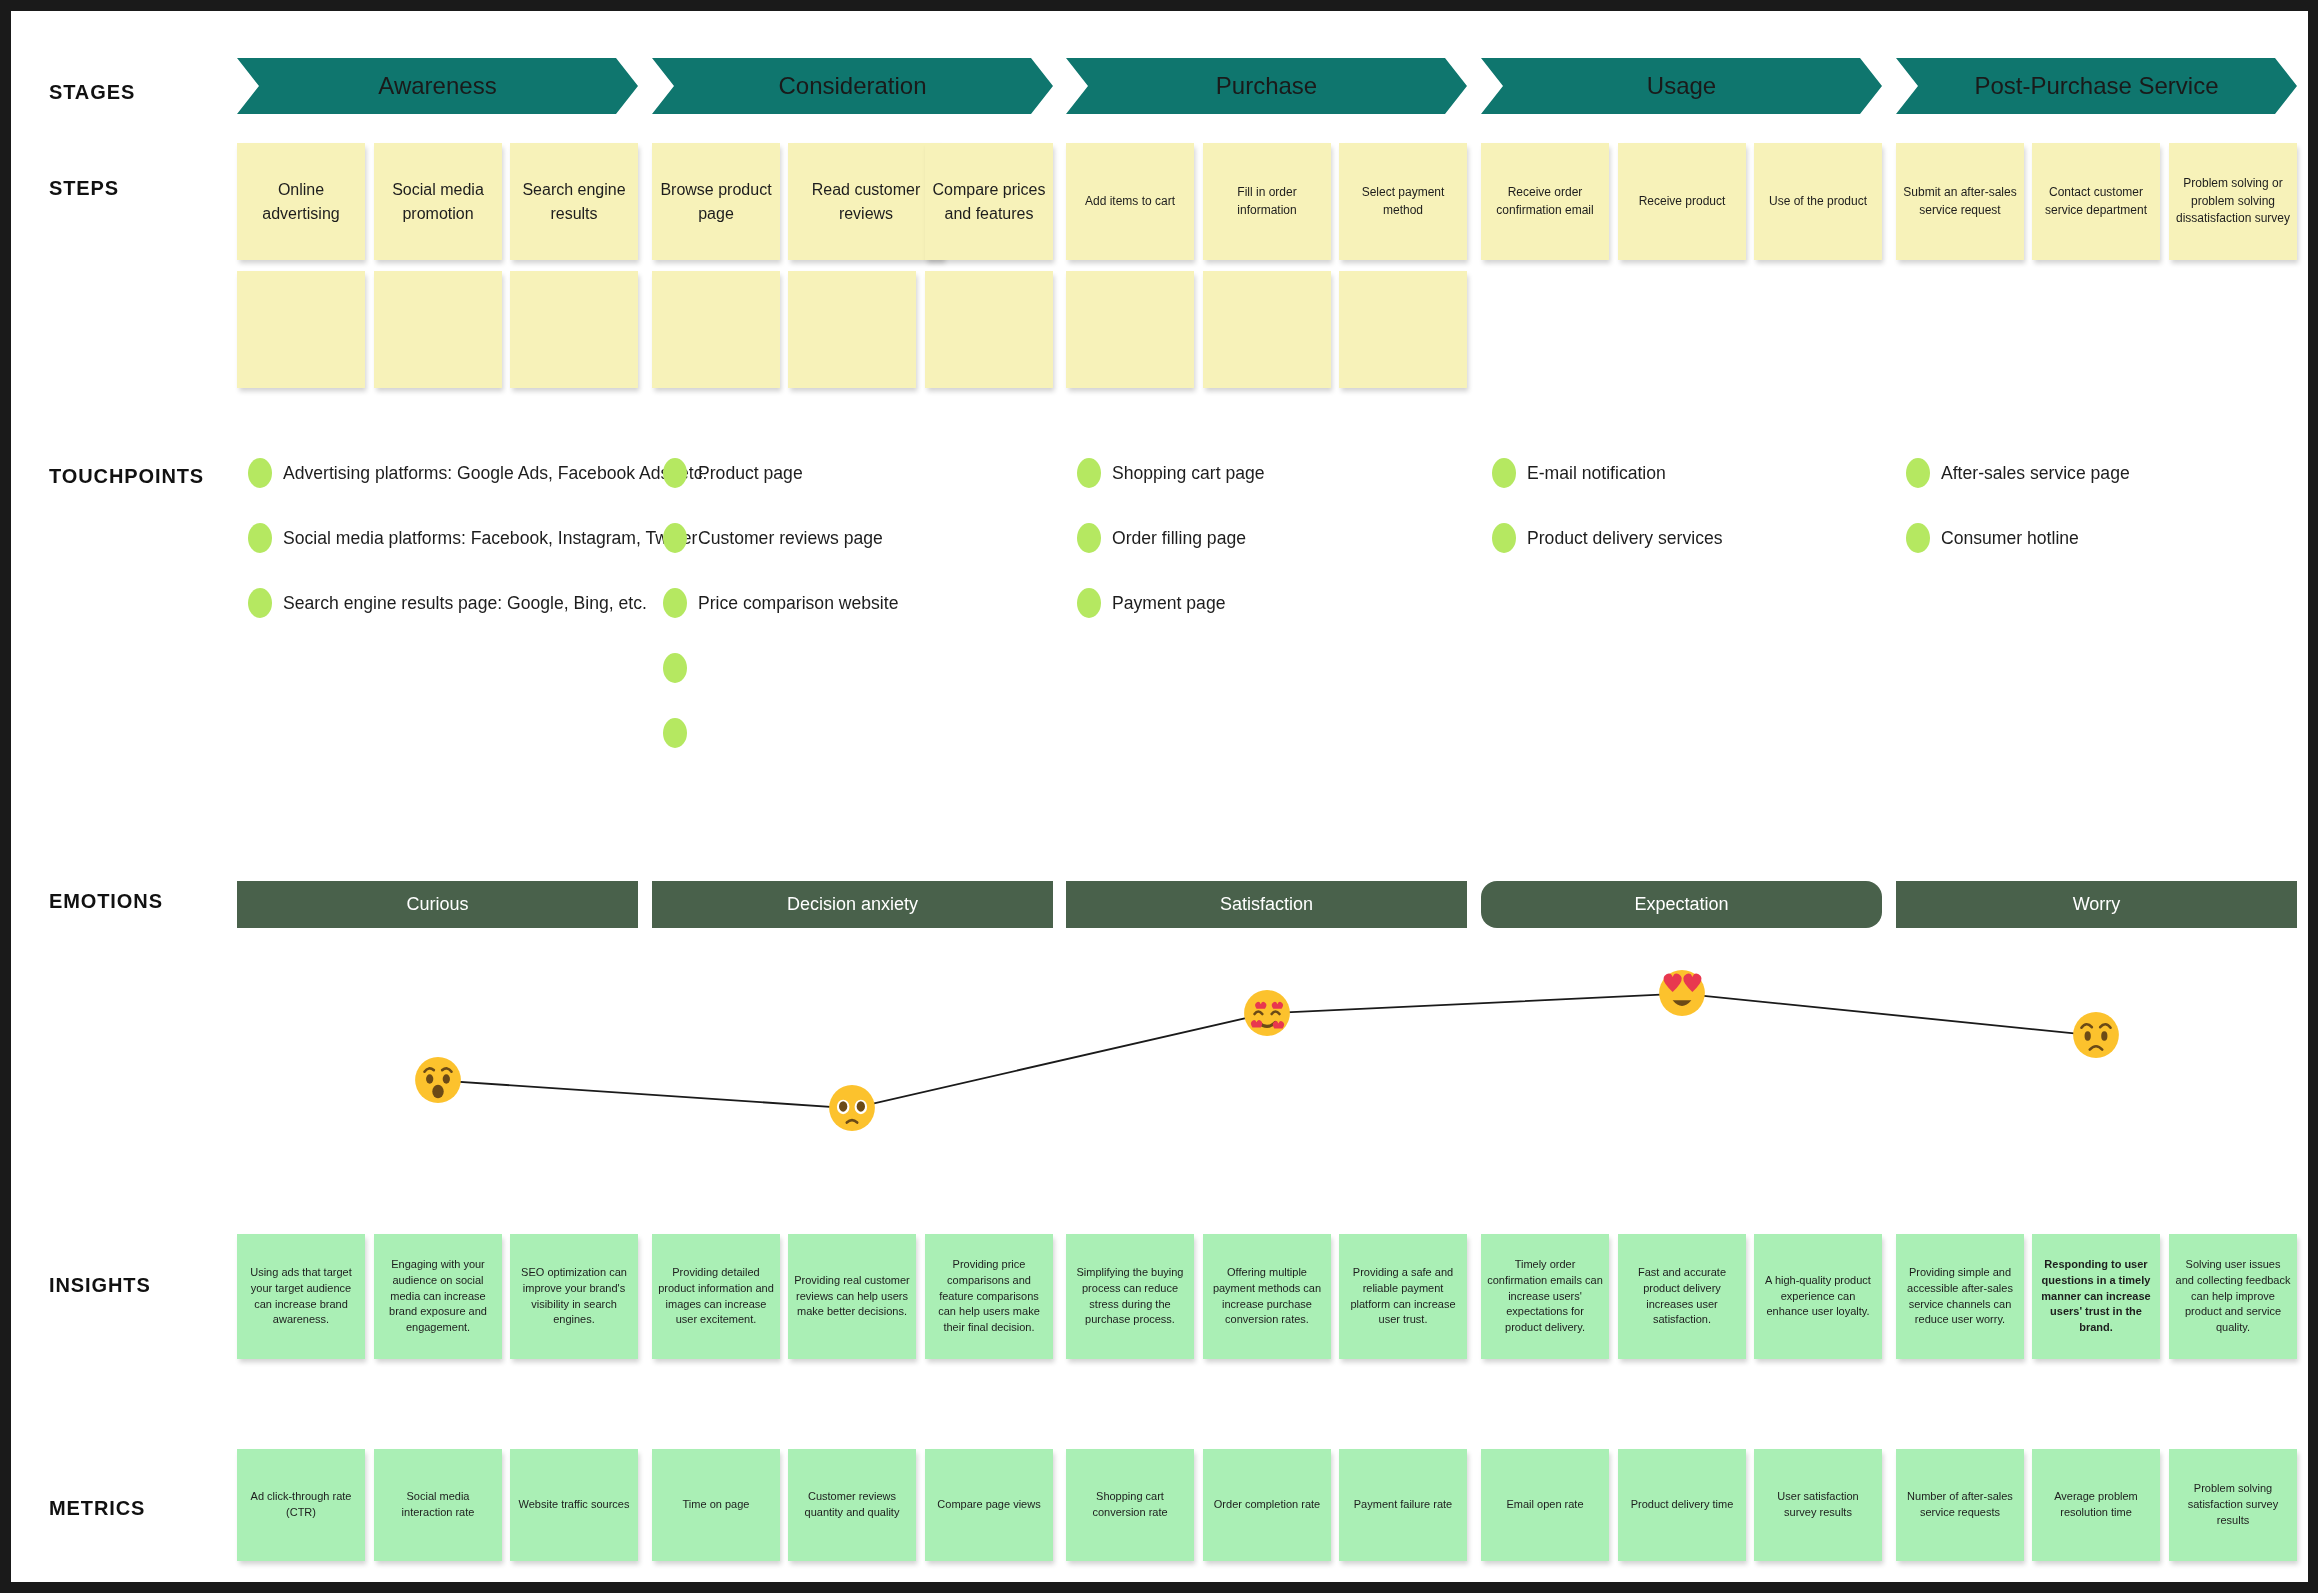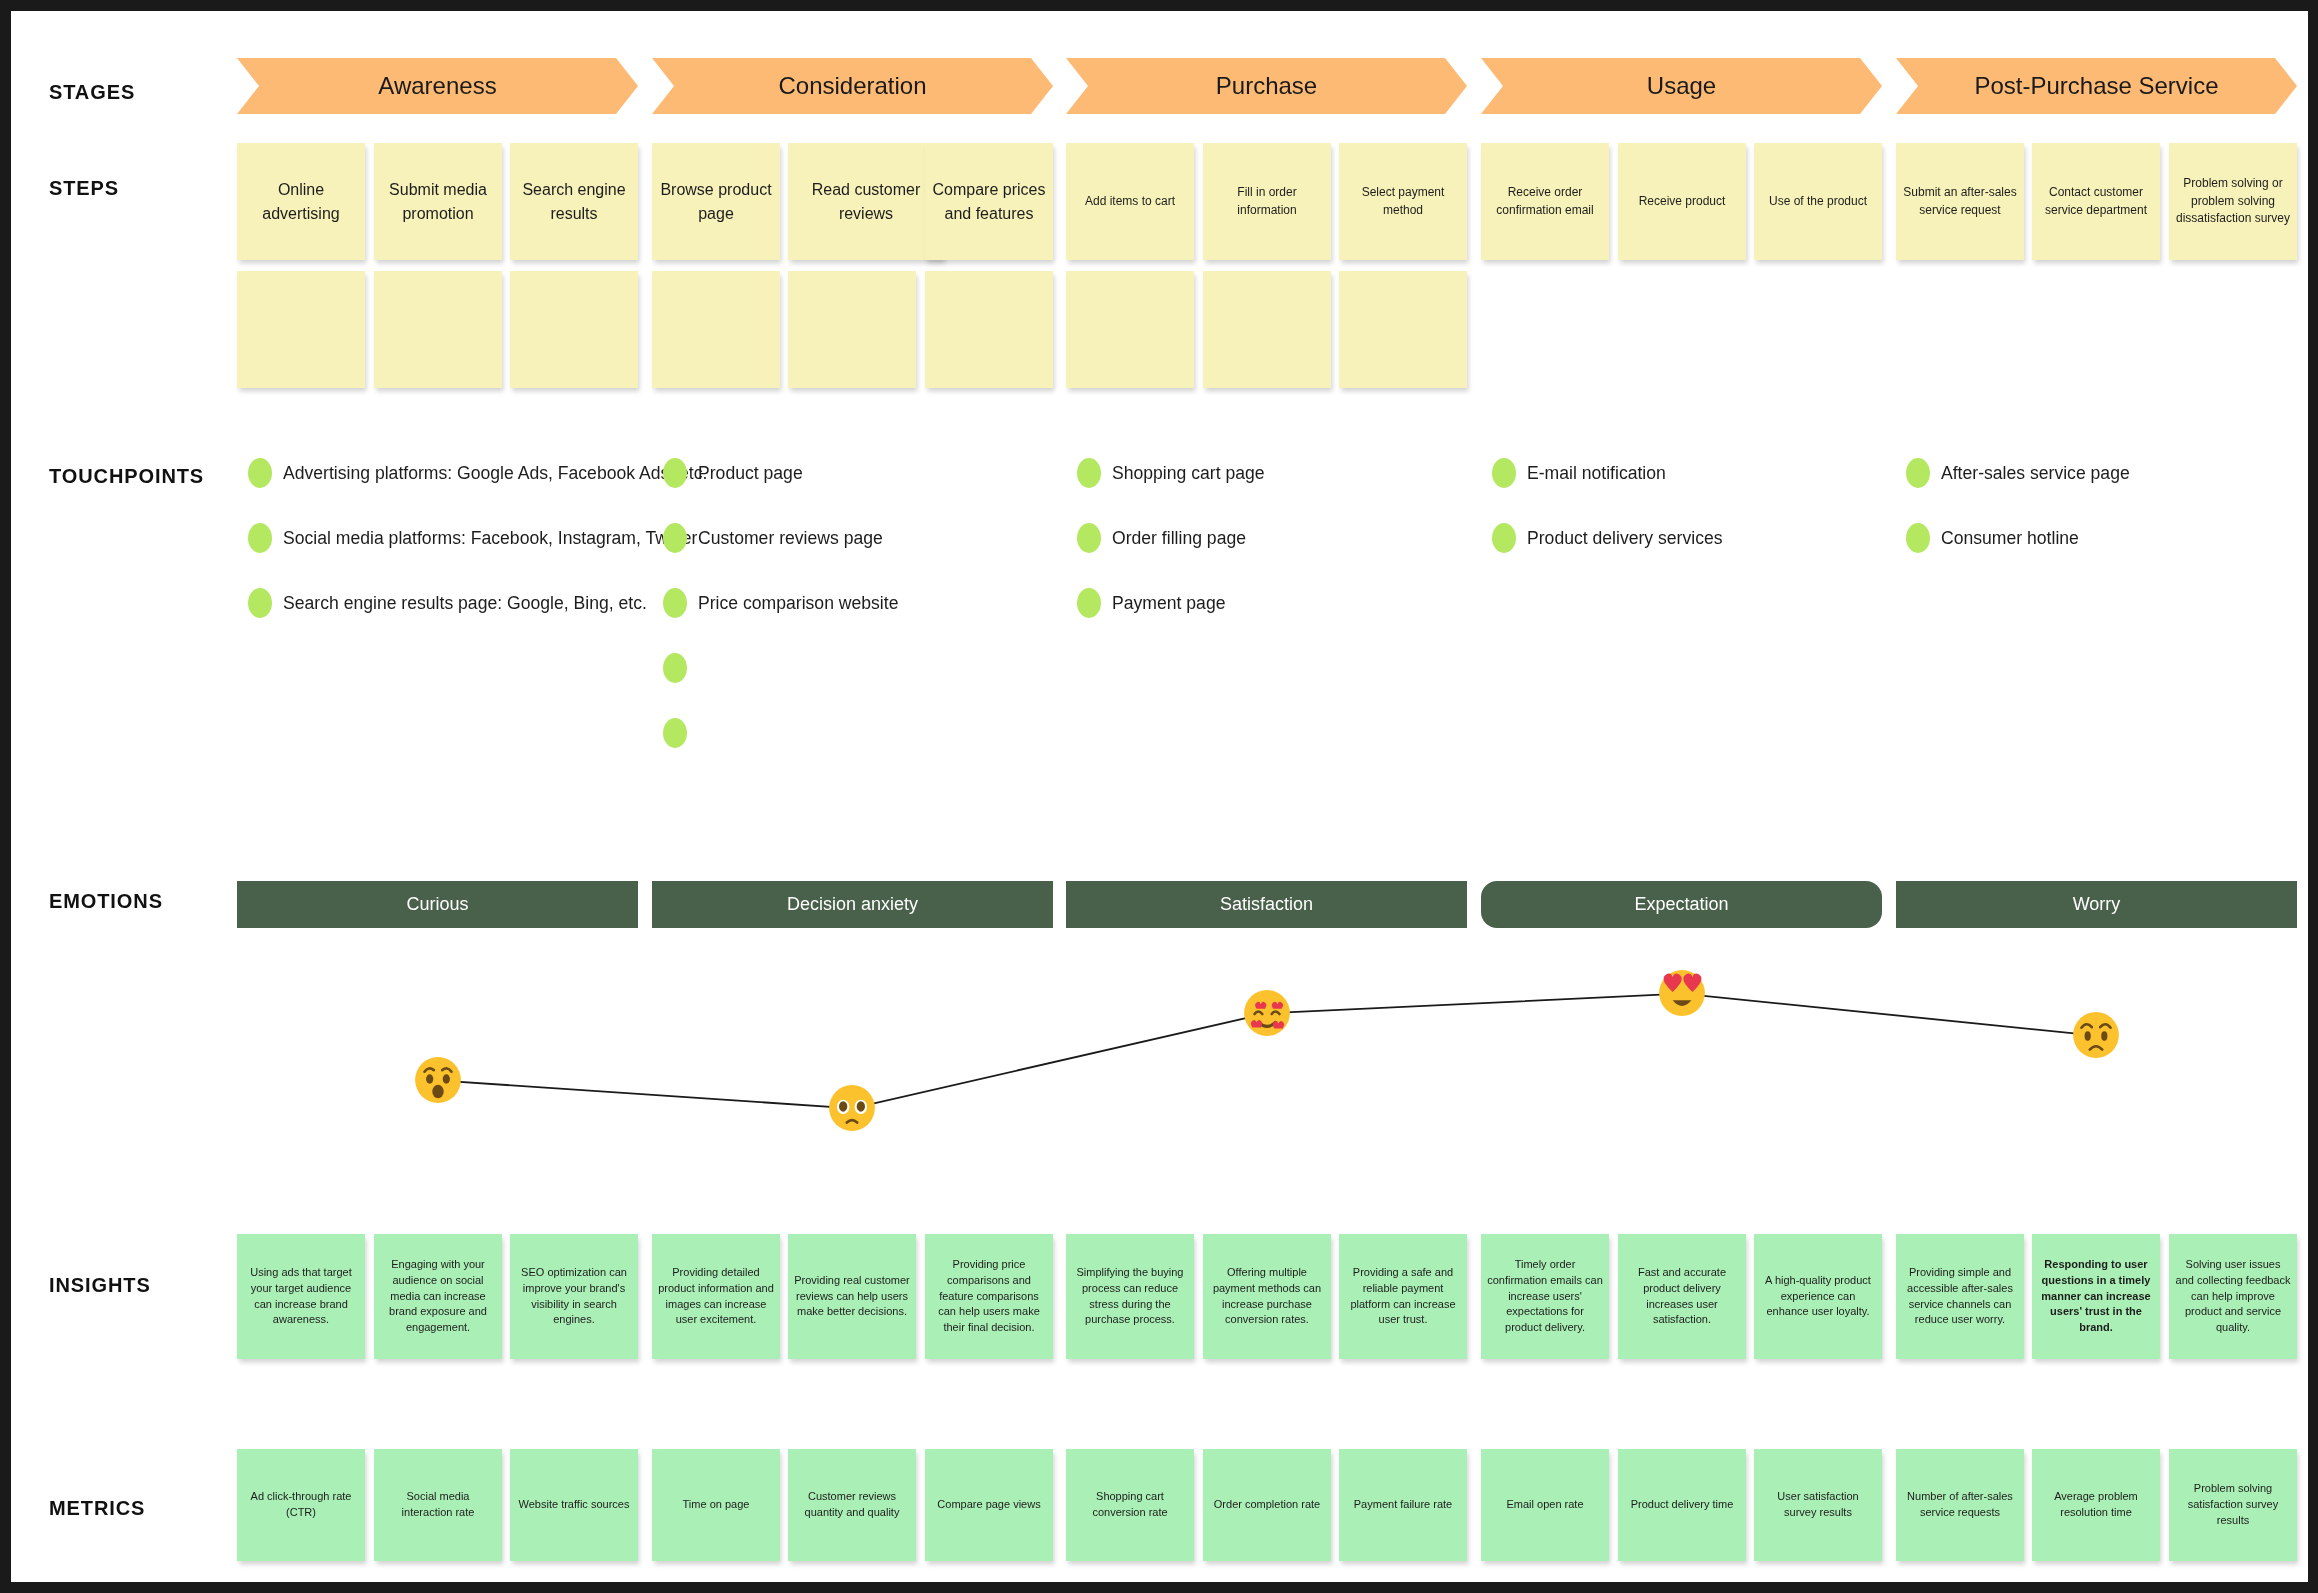--- a/index.html
+++ b/index.html
@@ -43,21 +43,21 @@
     position: absolute;
     left: 226px;
     top: 47px;
     width: 2060px;
     height: 56px;
   }
   .stage-chip {
     position: absolute;
     top: 0;
     height: 56px;
-    background: #fdba74;
+    background: #0f766e;
     display: flex;
     align-items: center;
     justify-content: center;
     clip-path: polygon(0 0, calc(100% - 22px) 0, 100% 50%, calc(100% - 22px) 100%, 0 100%, 22px 50%);
   }
   .stage-chip.first {
     clip-path: polygon(0 0, calc(100% - 22px) 0, 100% 50%, calc(100% - 22px) 100%, 0 100%, 22px 50%);
   }
   .stage-chip-label {
     font-size: 24px;
@@ -157,21 +157,21 @@
         <div class="stage-chip" style="left: 1244px; width: 401px;">
           <div class="stage-chip-label">Usage</div>
         </div>
         <div class="stage-chip" style="left: 1659px; width: 401px;">
           <div class="stage-chip-label">Post-Purchase Service</div>
         </div>
       </div>
 
     <div id="steps-layer">
         <div class="card card-step" style="left: 226px; top: 132px; width: 128px; height: 117px; font-size: 16px;">Online advertising</div>
-        <div class="card card-step" style="left: 363px; top: 132px; width: 128px; height: 117px; font-size: 16px;">Submit media promotion</div>
+        <div class="card card-step" style="left: 363px; top: 132px; width: 128px; height: 117px; font-size: 16px;">Social media promotion</div>
         <div class="card card-step" style="left: 499px; top: 132px; width: 128px; height: 117px; font-size: 16px;">Search engine results</div>
         <div class="card card-step" style="left: 641px; top: 132px; width: 128px; height: 117px; font-size: 16px;">Browse product page</div>
         <div class="card card-step" style="left: 777px; top: 132px; width: 156px; height: 117px; font-size: 16px;">Read customer reviews</div>
         <div class="card card-step" style="left: 914px; top: 132px; width: 128px; height: 117px; font-size: 16px;">Compare prices and features</div>
         <div class="card card-step" style="left: 1055px; top: 132px; width: 128px; height: 117px; font-size: 12px;">Add items to cart</div>
         <div class="card card-step" style="left: 1192px; top: 132px; width: 128px; height: 117px; font-size: 12px;">Fill in order information</div>
         <div class="card card-step" style="left: 1328px; top: 132px; width: 128px; height: 117px; font-size: 12px;">Select payment method</div>
         <div class="card card-step" style="left: 1470px; top: 132px; width: 128px; height: 117px; font-size: 12px;">Receive order confirmation email</div>
         <div class="card card-step" style="left: 1607px; top: 132px; width: 128px; height: 117px; font-size: 12px;">Receive product</div>
         <div class="card card-step" style="left: 1743px; top: 132px; width: 128px; height: 117px; font-size: 12px;">Use of the product</div>

